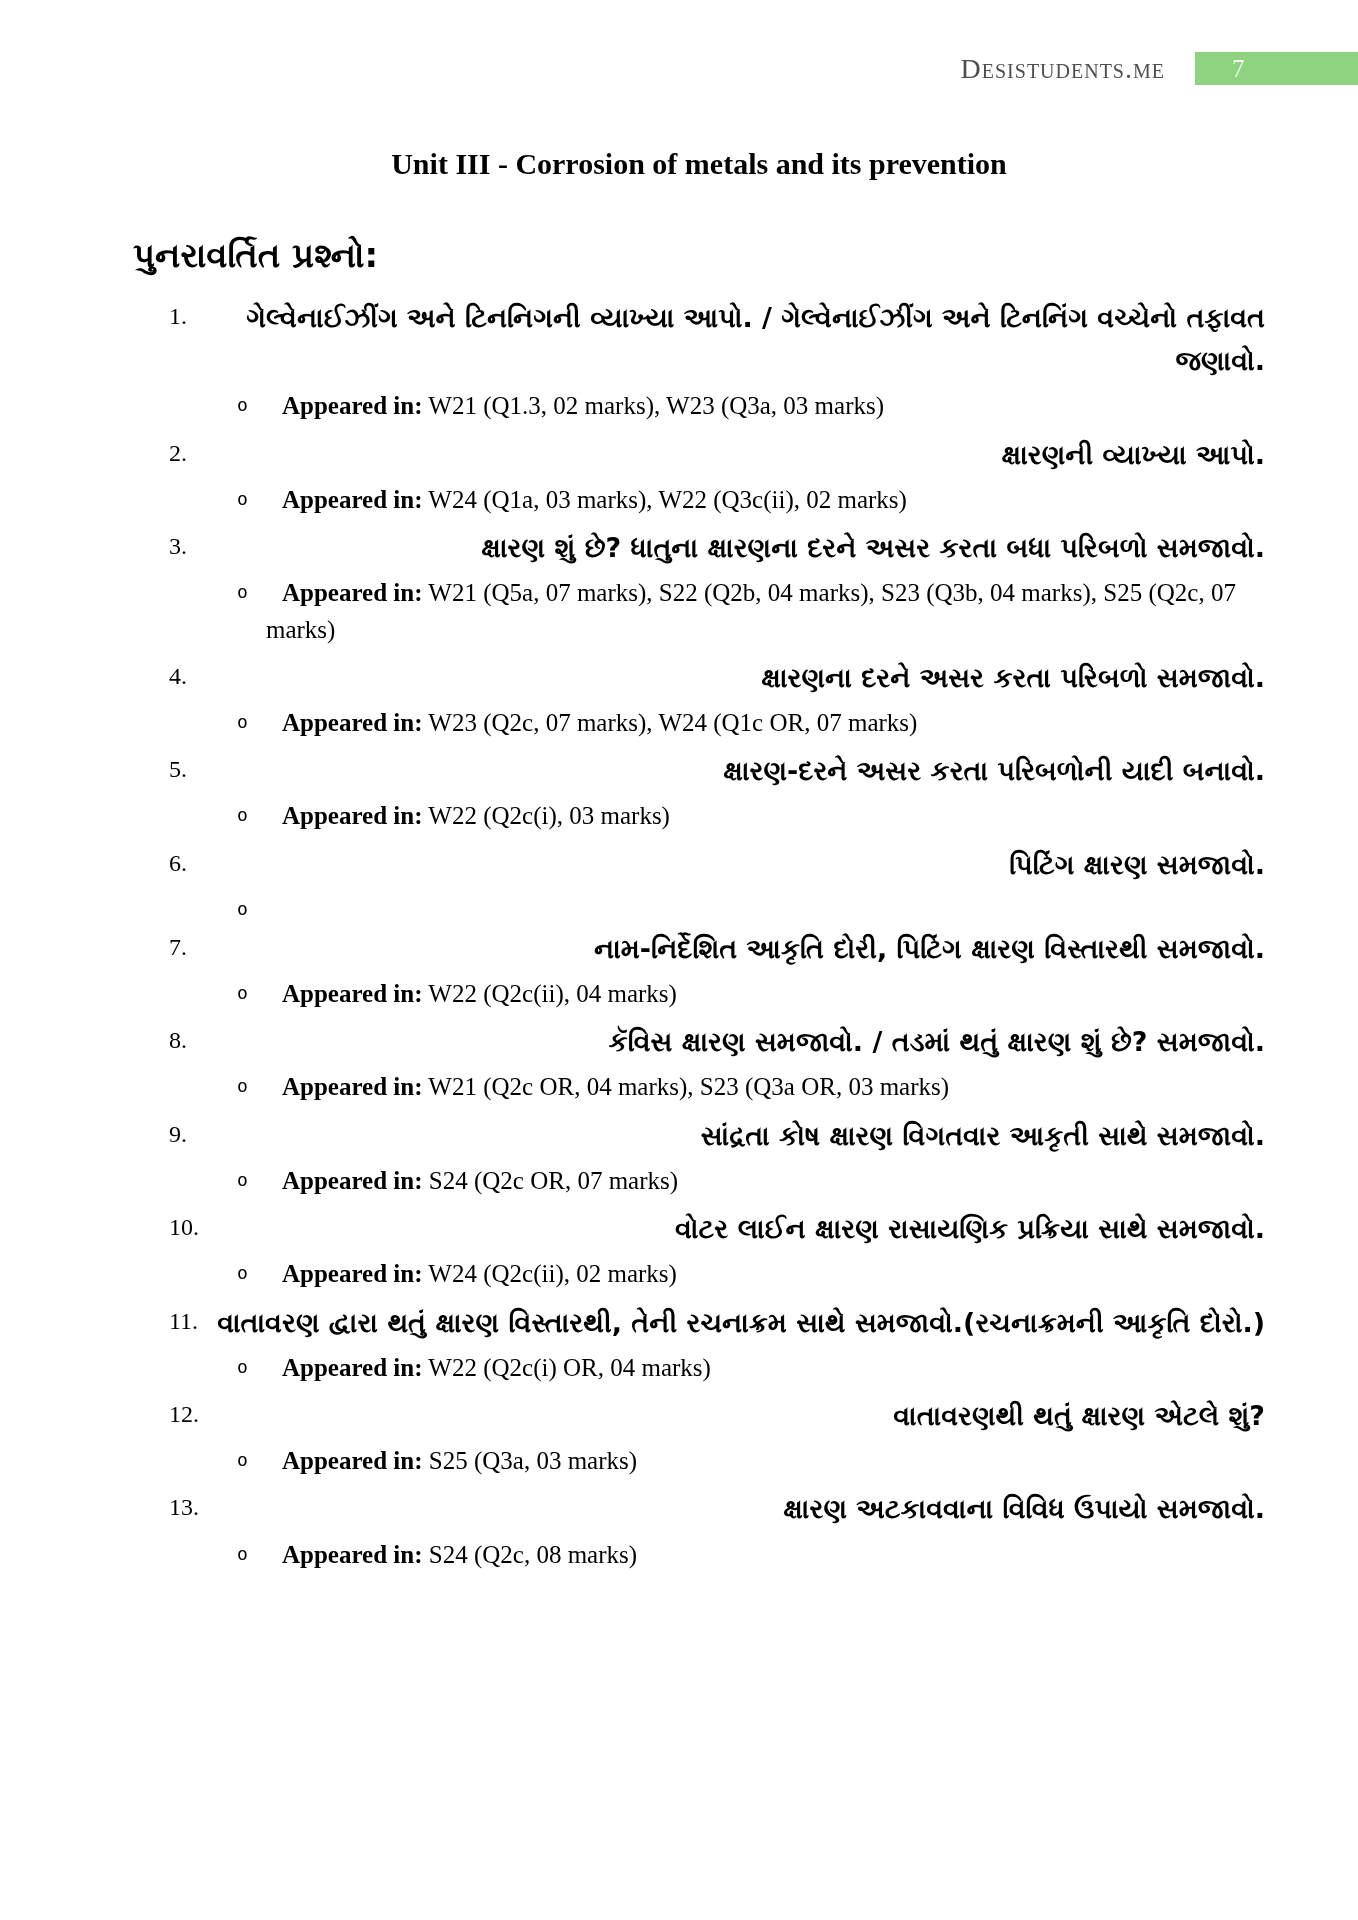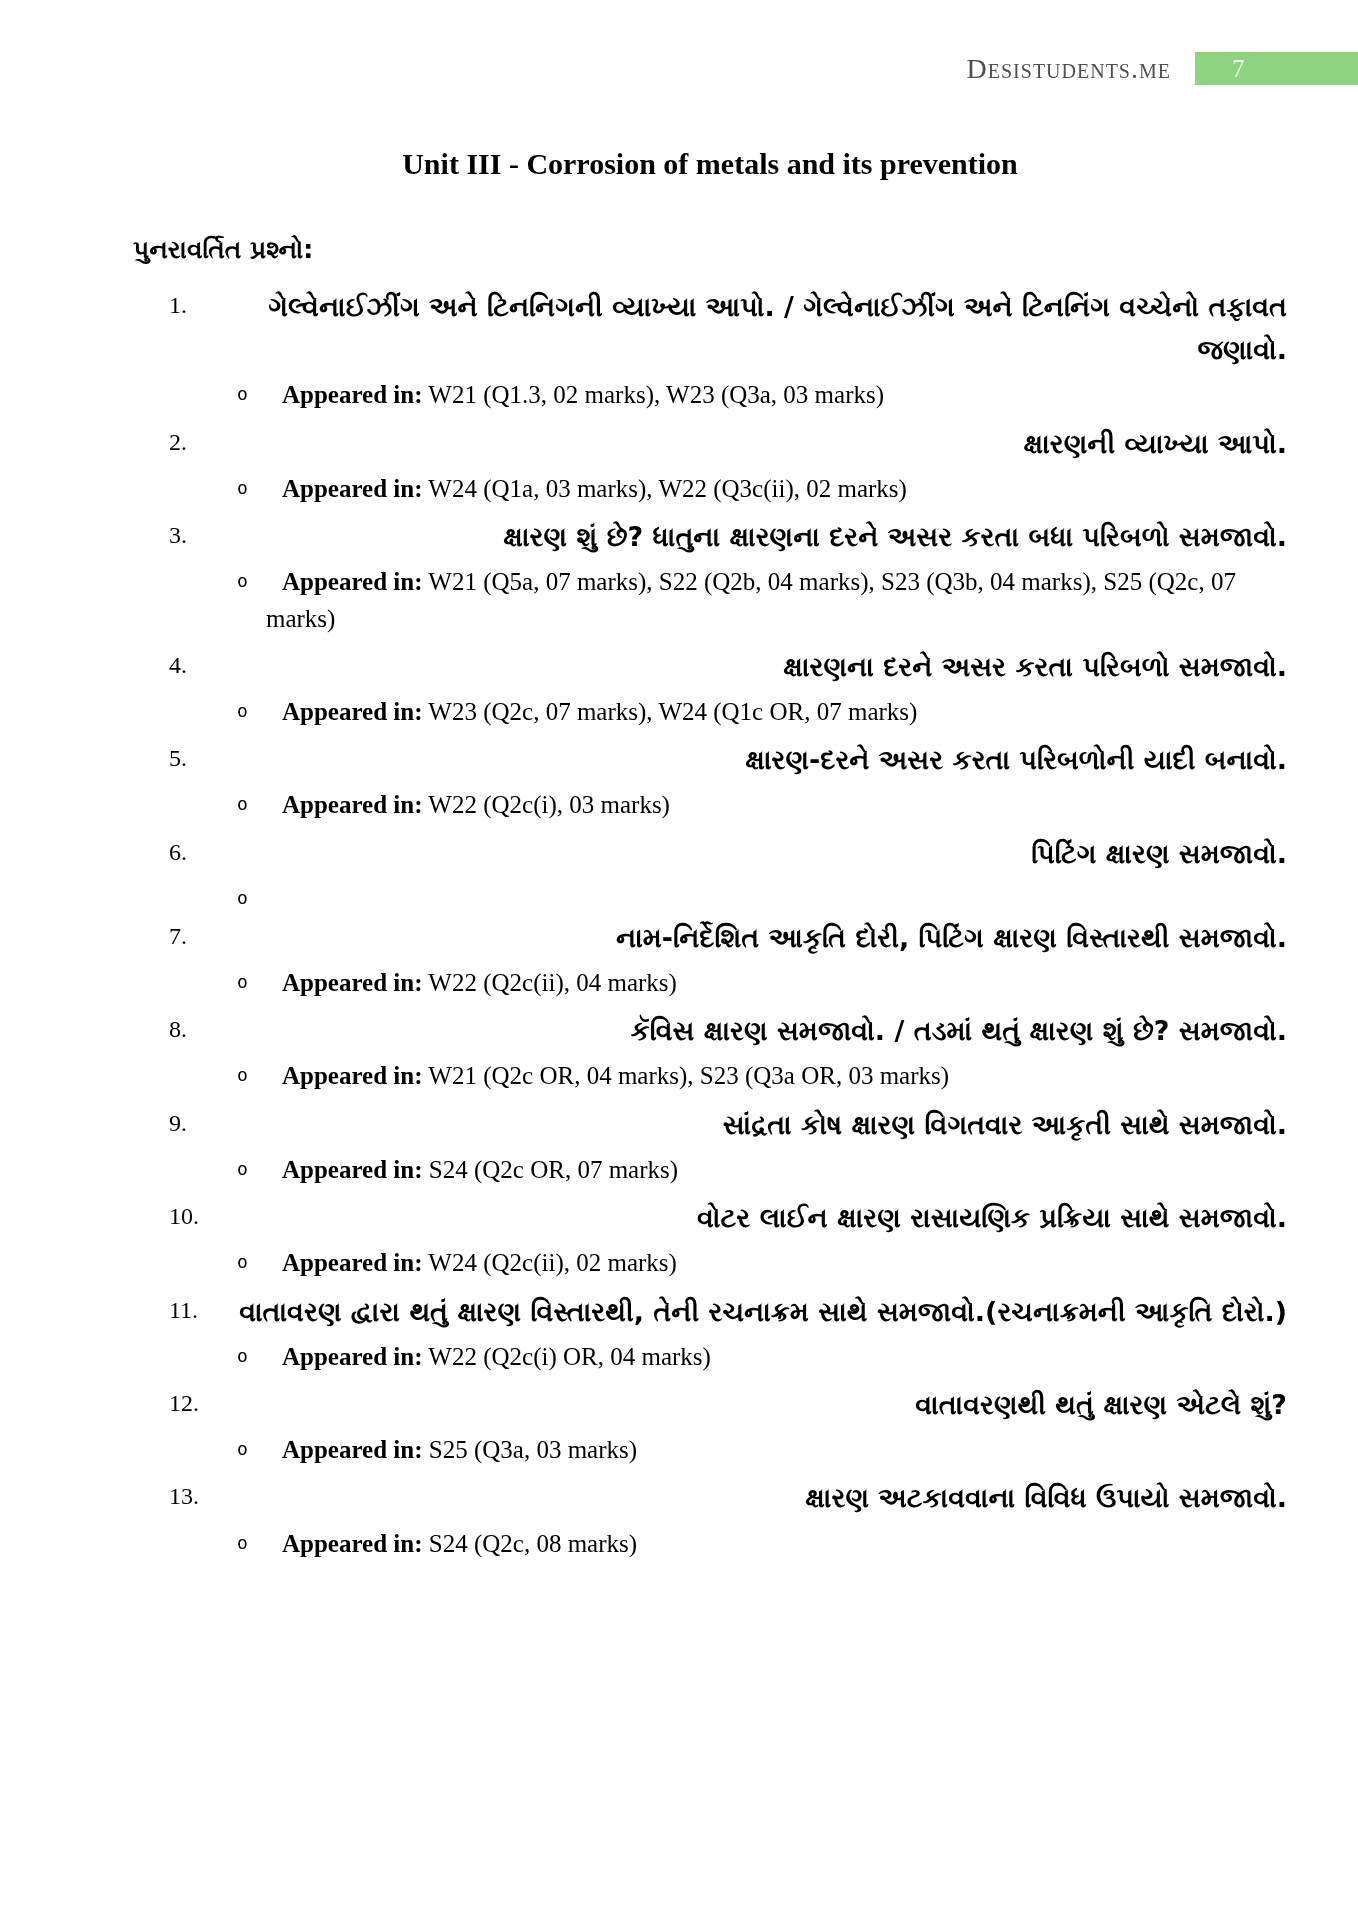--- a/index.html
+++ b/index.html
@@ -20,46 +20,46 @@
     justify-content: flex-end;
     align-items: center;
     padding-top: 52px;
   }
   .site-name {
     font-family: "Liberation Serif", serif;
     font-variant: small-caps;
     font-size: 28px;
     letter-spacing: 1px;
     color: #4e4e4e;
-    margin-right: 24px;
+    margin-right: 30px;
   }
   .page-badge {
     width: 163px;
     height: 33px;
     display: flex;
     align-items: center;
     box-sizing: border-box;
     padding-left: 37px;
     font-family: "Liberation Serif", serif;
     font-size: 25px;
     color: #eff7ea;
   }
   .content {
-    padding: 0 71px 0 133px;
+    padding: 0 93px 0 133px;
   }
   .doc-title {
     font-family: "Liberation Serif", serif;
     font-size: 30px;
     font-weight: 700;
     text-align: center;
     margin: 62px 0 0 0;
   }
   .section-heading {
     font-family: "DejaVu Sans", sans-serif;
-    font-size: 25px;
+    font-size: 34px;
     font-weight: 700;
     margin: 54px 0 0 0;
   }
   .q-list {
     margin-top: 20px;
   }
   .q-item { margin-top: 8px; }
   .q-row { display: flex; }
   .q-num {
     flex: 0 0 66px;

